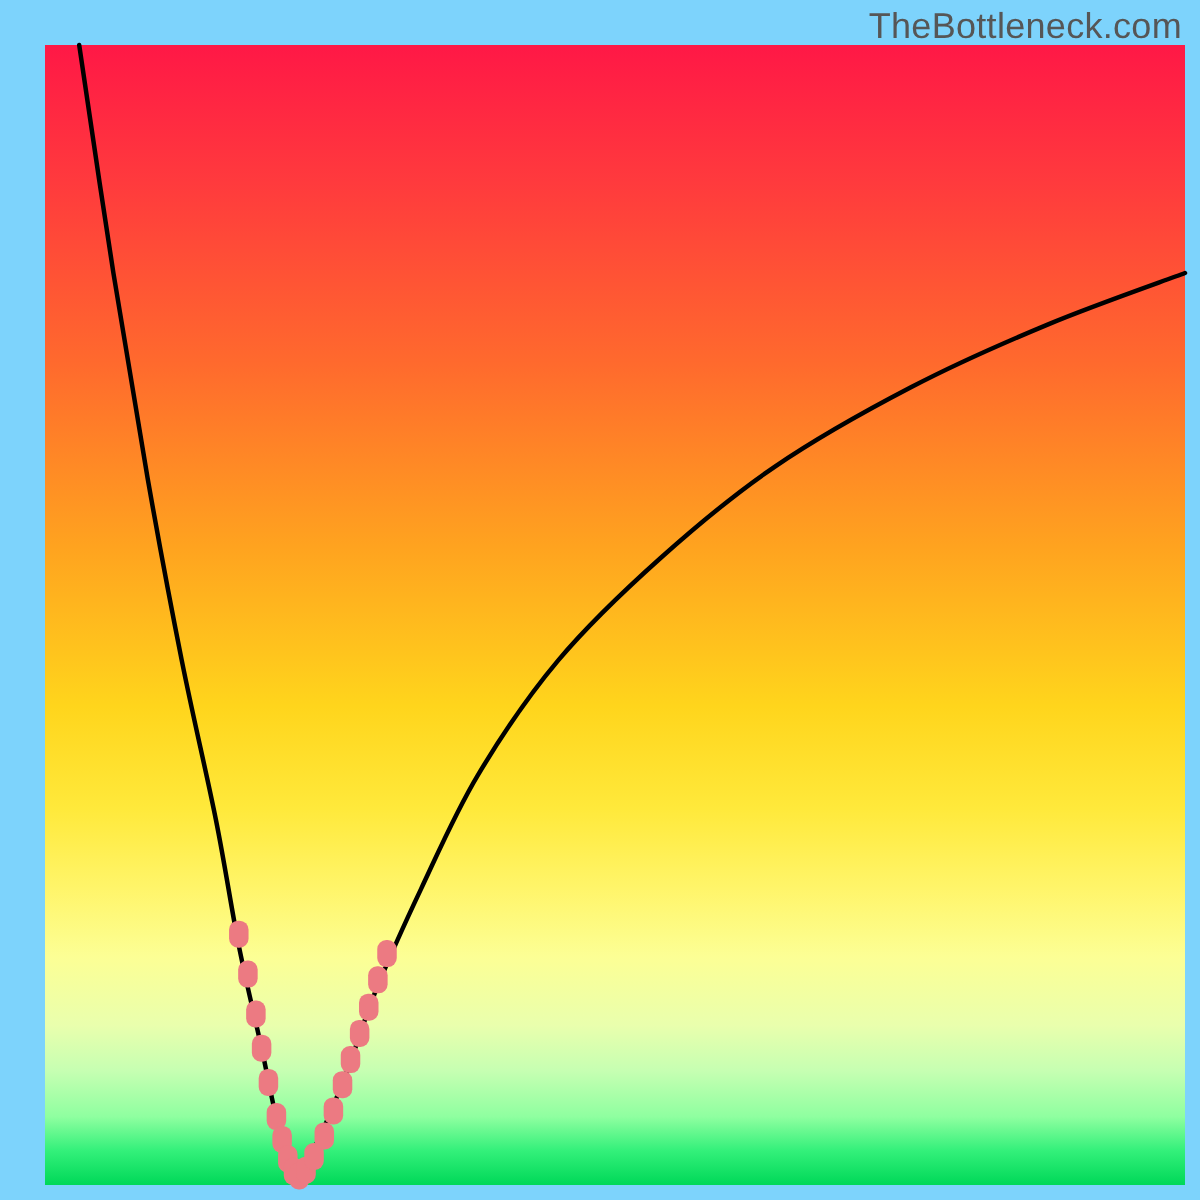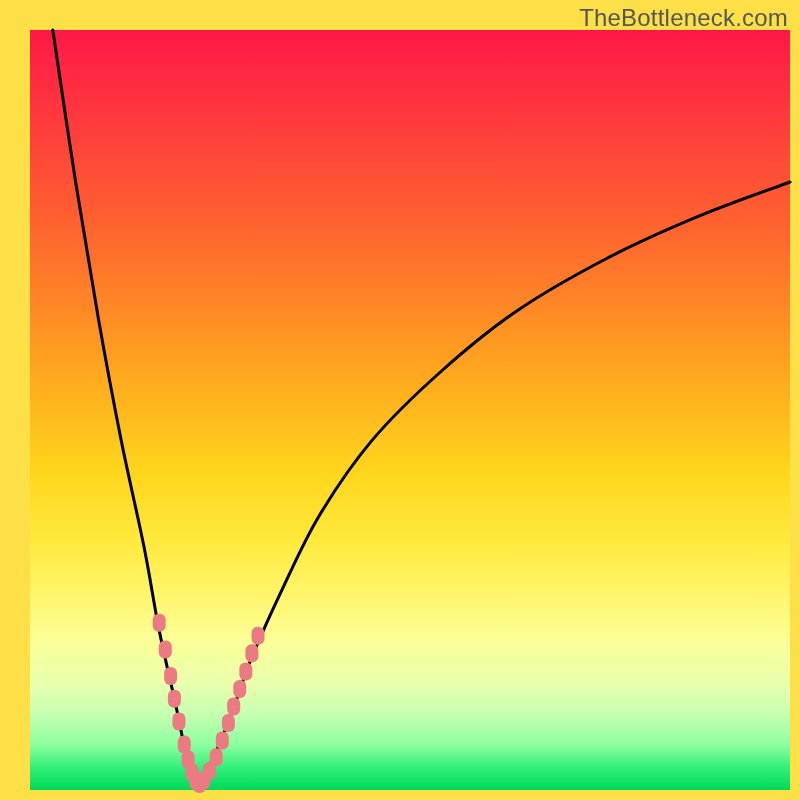--- a/index.html
+++ b/index.html
@@ -8,21 +8,21 @@
     width: 800px;
     height: 800px;
     overflow: hidden;
     background: #000;
     font-family: Arial, Helvetica, sans-serif;
   }
   .frame {
     position: relative;
     width: 800px;
     height: 800px;
-    background: #fde047;
+    background: #7dd3fc;
   }
   .plot-area {
     position: absolute;
     left: 30px;
     top: 30px;
     width: 760px;
     height: 760px;
     
     background: linear-gradient(
       to bottom,

